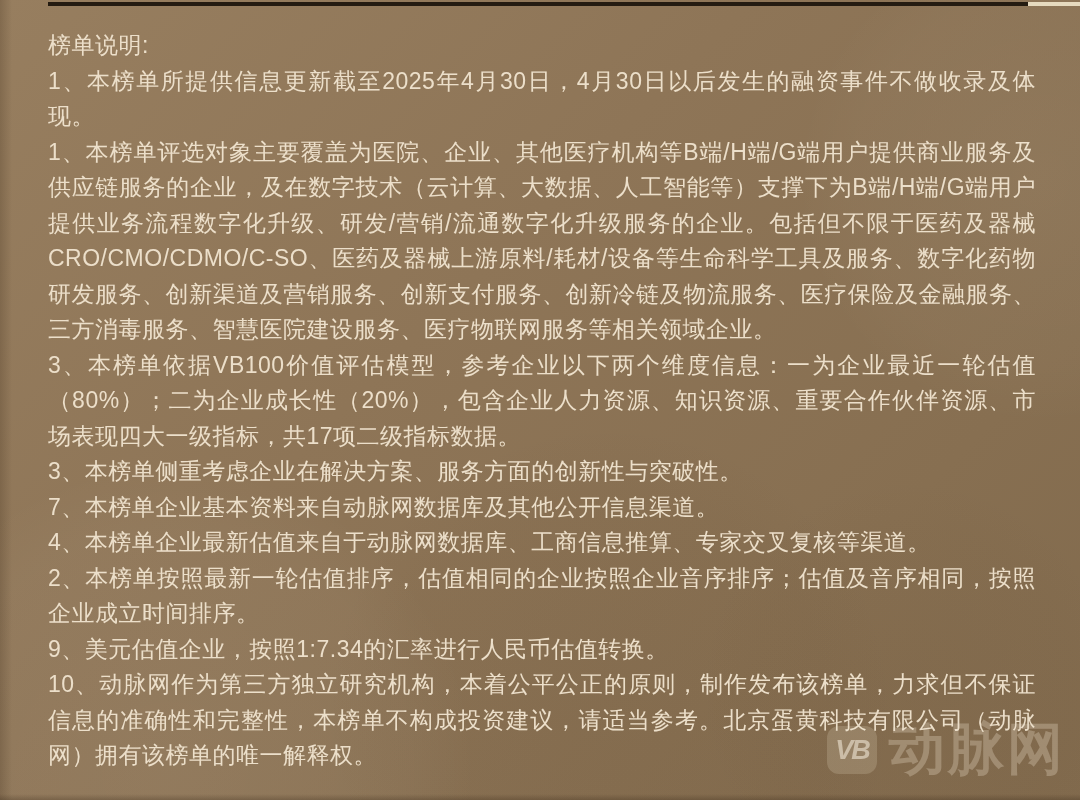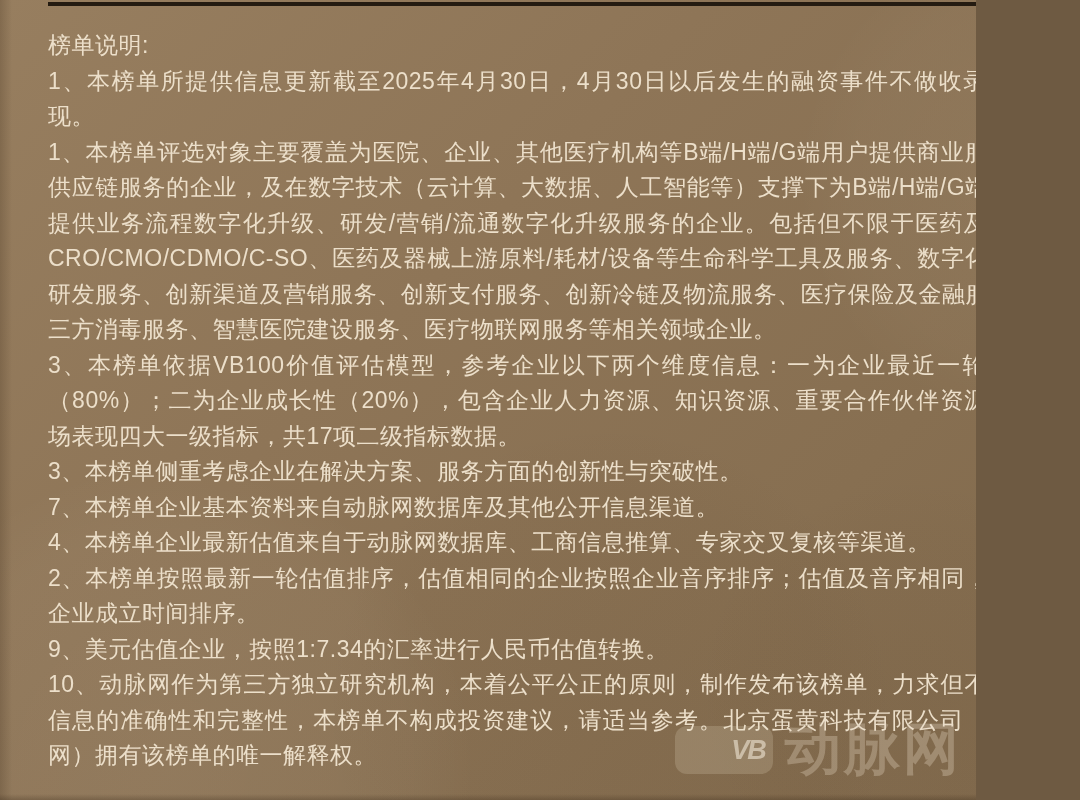--- a/index.html
+++ b/index.html
@@ -1,18 +1,18 @@
 <!DOCTYPE html>
 <html><head>
 <meta charset="utf-8">
 <style>
   html,body{margin:0;padding:0;background:#6e5a42;}
   .canvas{
     position:relative;
-    width:976px;height:800px;
+    width:1080px;height:800px;
     overflow:hidden;
     background:linear-gradient(135deg,#977e5f 0%,#8e7557 40%,#876f51 75%,#816a4d 100%);
     font-family:"Liberation Sans",sans-serif;
     color:#ecdfca;
   }
   
   .bg-circle{position:absolute;border-radius:50%;pointer-events:none;}
   .bg-c1{width:620px;height:620px;left:-140px;top:460px;
     background:radial-gradient(circle,rgba(255,246,230,0.055) 0%,rgba(255,246,230,0.03) 55%,rgba(255,246,230,0) 70%);}
   .bg-c2{width:560px;height:560px;left:330px;top:430px;
@@ -40,21 +40,20 @@
 
   
   .watermark{position:absolute;right:14px;bottom:12px;display:flex;align-items:center;gap:12px;}
   .wm-icon{
     width:50px;height:48px;border-radius:12px;
     background:rgba(236,223,202,0.20);
     display:flex;align-items:center;justify-content:center;
     font-size:27px;font-weight:bold;font-style:italic;
     color:rgba(248,238,222,0.55);
     letter-spacing:-2px;
-    padding-left:48px;
   }
   .wm-text{
     font-size:56px;font-weight:bold;
     color:rgba(236,223,202,0.30);
     letter-spacing:3px;
   }
 </style>
 </head>
 <body>
 

